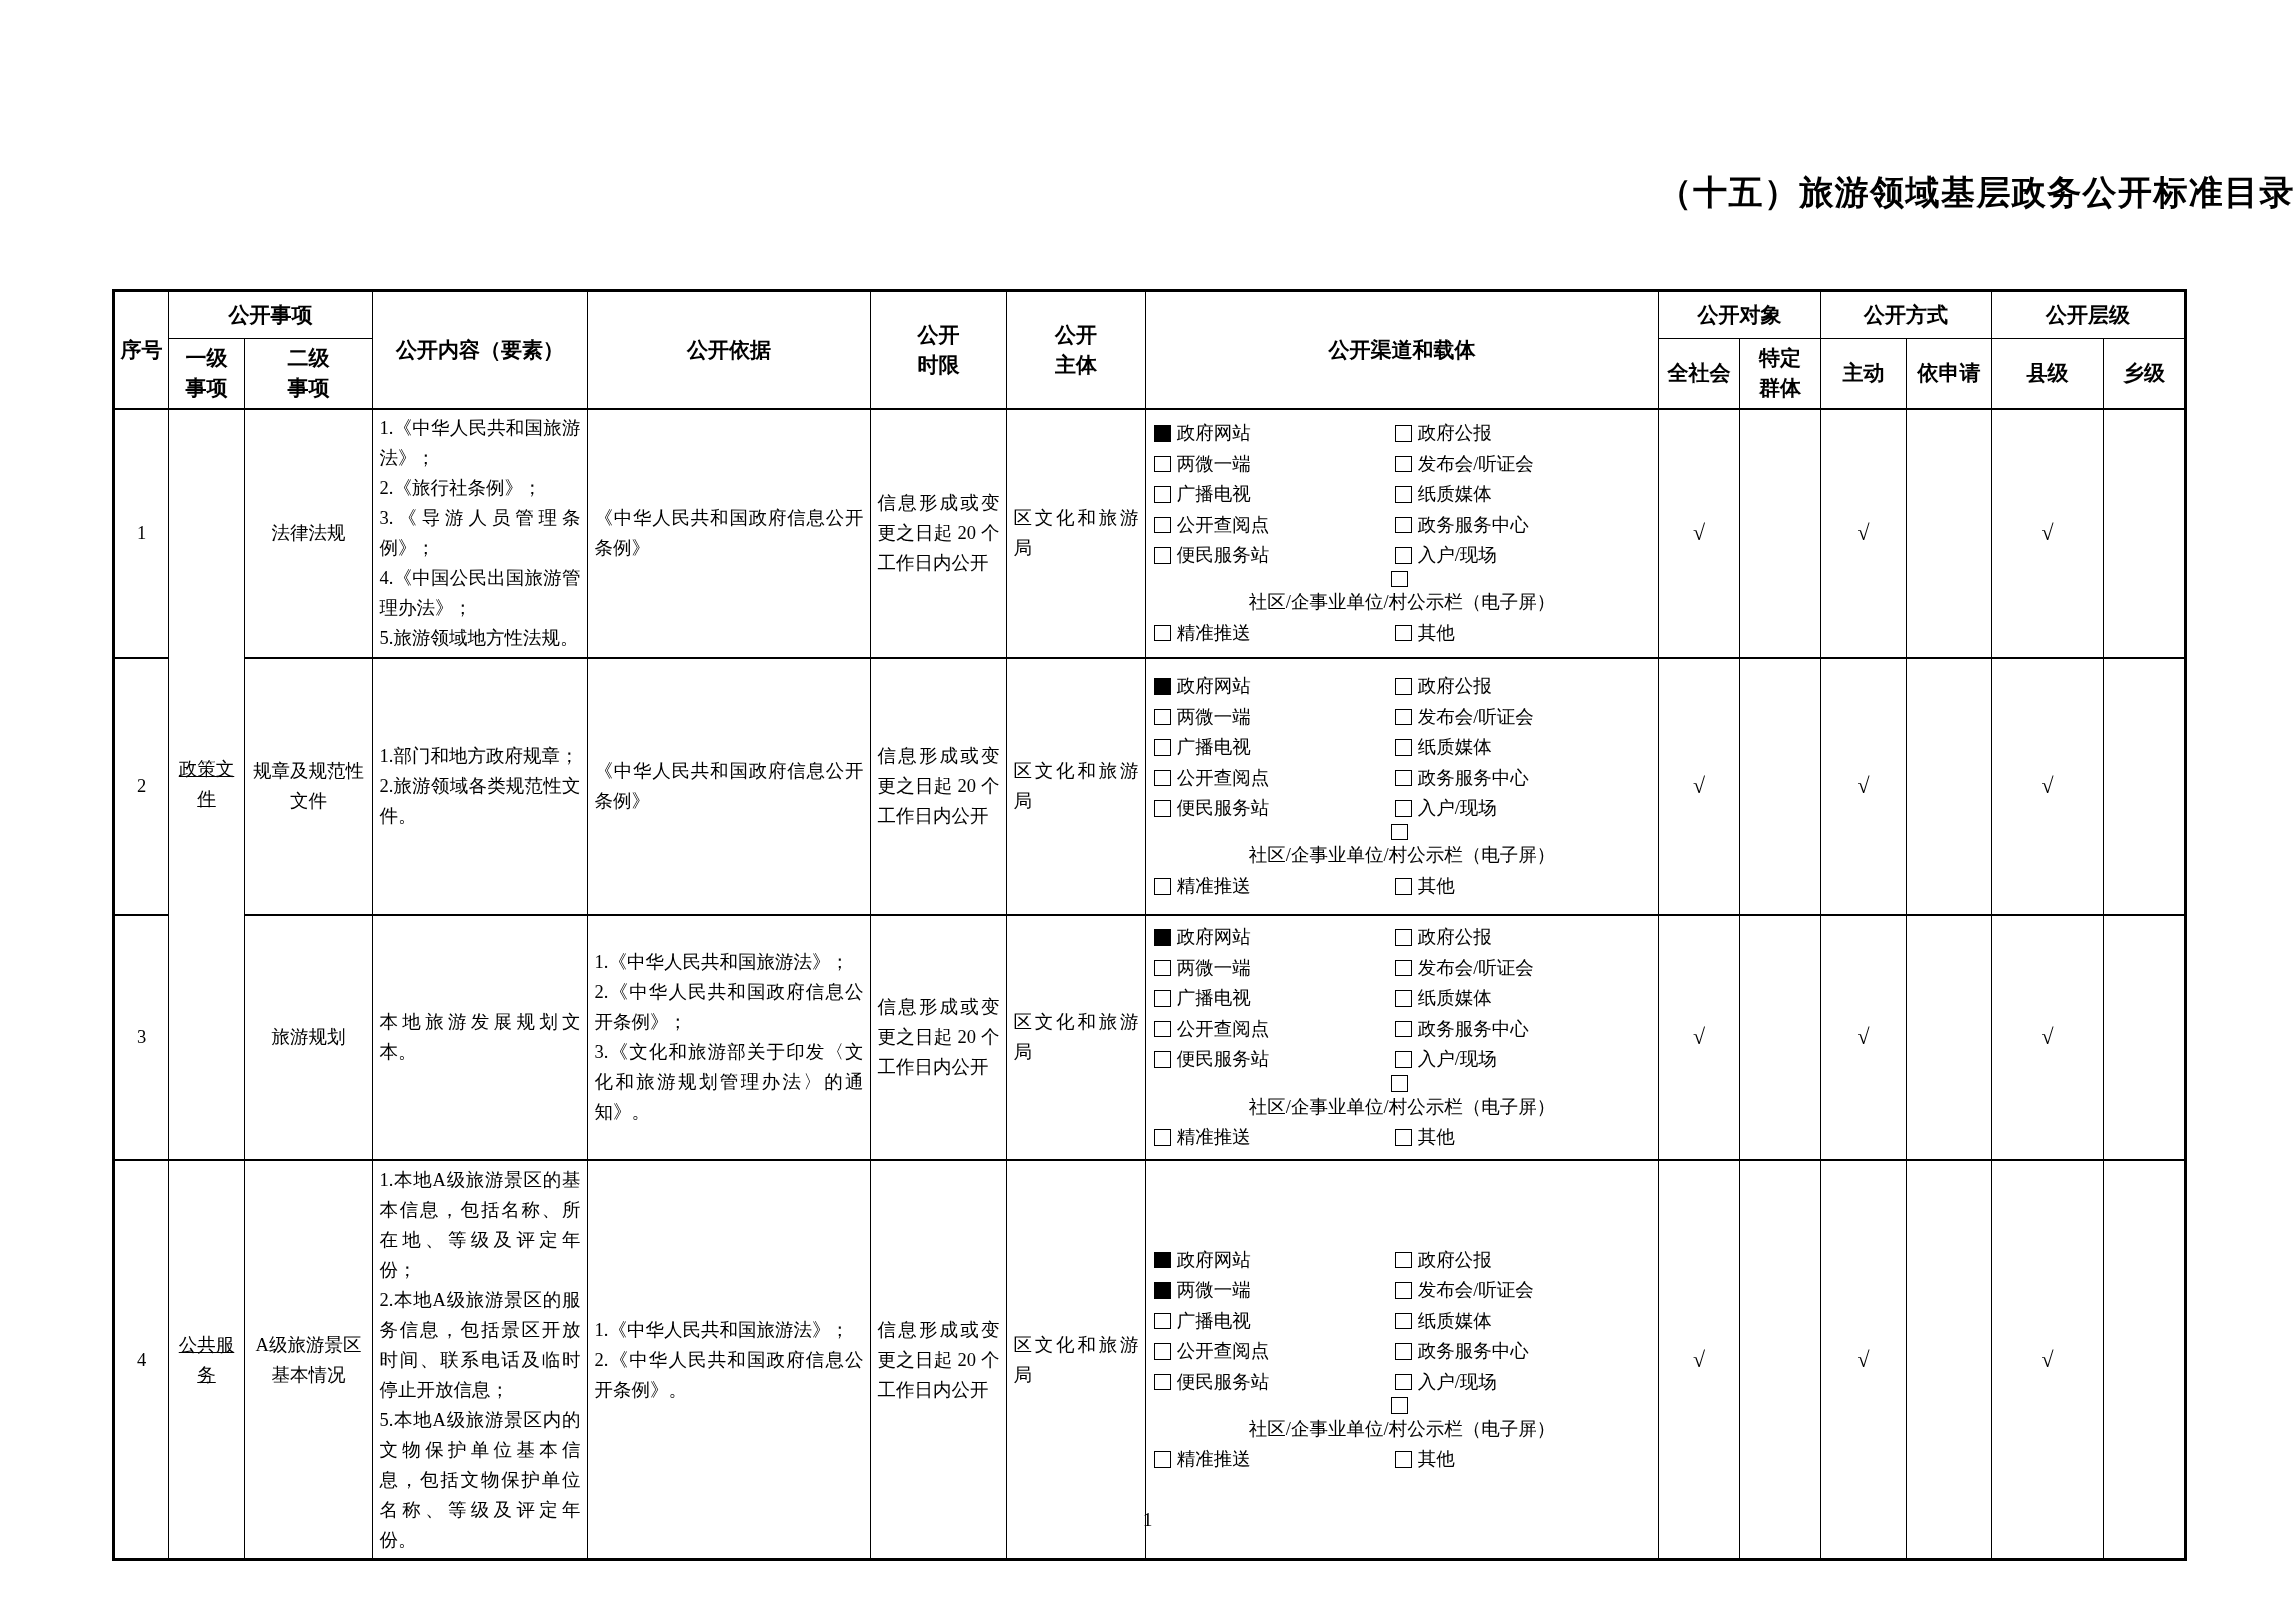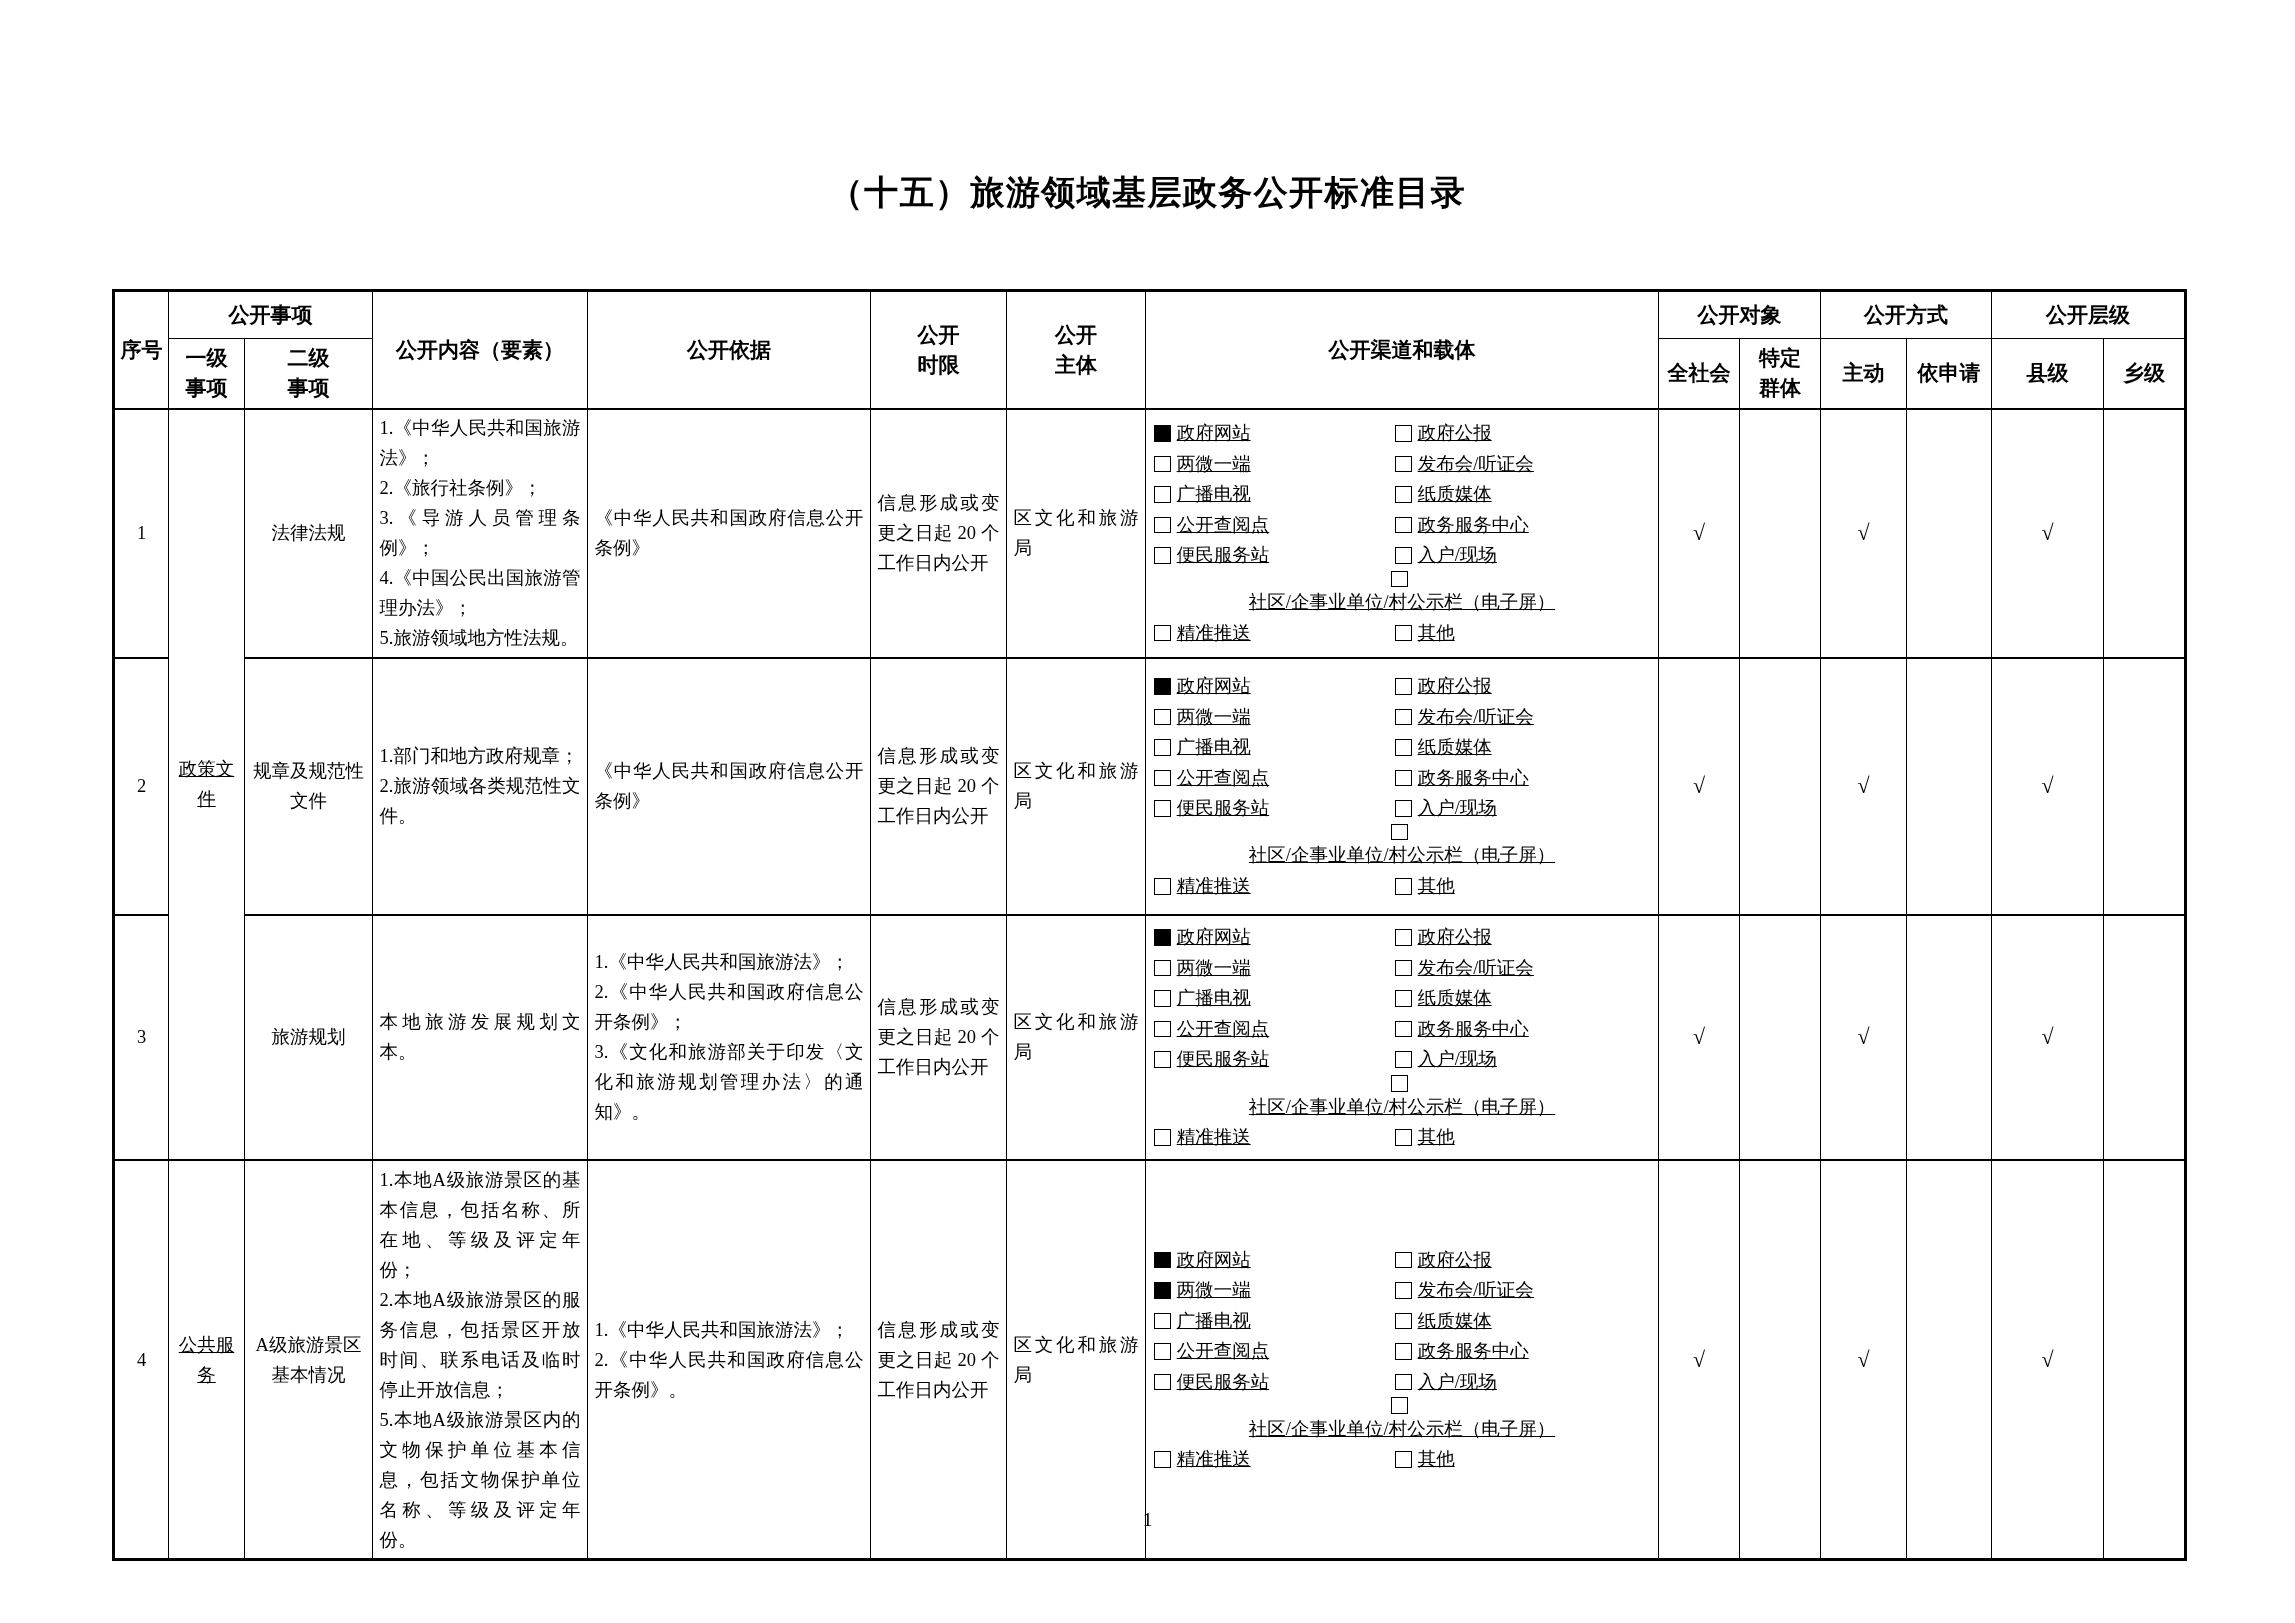--- a/index.html
+++ b/index.html
@@ -2,40 +2,40 @@
 <html style="font-size:7.4px"><head>
 <meta charset="utf-8">
 <style>
   html,body{margin:0;padding:0;}
   body{
     width:2295px;height:1623px;position:relative;background:#ffffff;color:#000;
     font-family:"Liberation Serif","DejaVu Serif",serif;
   }
   .doc-title{
     position:absolute;top:170px;left:0;width:100%;
-    text-align:center;font-size:34px;font-weight:bold;letter-spacing:1.4px;
+    text-align:right;font-size:34px;font-weight:bold;letter-spacing:1.4px;
   }
   .tbl-wrap{position:absolute;left:112px;top:289px;}
   table{
     border-collapse:collapse;table-layout:fixed;width:2071px;
     border:3.2px solid #000;
   }
   th,td{
     border:1.4px solid #000;vertical-align:middle;padding:3.7px 6.5px;
     font-size:18.5px;line-height:30px;overflow:hidden;
   }
   th{font-weight:bold;font-size:21px;text-align:center;white-space:pre-line;padding:1.9px 2.8px;}
   tbody td{border-top-width:2.3px;}
   .hr1{height:48px}.hr2{height:70px}
   .r1{height:227px}.r2{height:257px}.r3{height:225px}.r4{height:390px}
   td.center{text-align:center;}
   td.pre{white-space:pre-line;text-decoration:underline;}
   td.just{text-align:justify;white-space:pre-line;}
   .channels{display:grid;grid-template-columns:241px 1fr;padding:2.8px 1.9px;}
-  .chan-item{display:flex;align-items:center;line-height:30.5px;white-space:nowrap;text-decoration:underline;}
+  .chan-item{display:flex;align-items:center;line-height:30.5px;white-space:nowrap;}
   .chan-item.span2{grid-column:1 / -1;flex-direction:column;}
   .cbox{
     display:inline-block;width:16.7px;height:16.7px;border:1.9px solid #000;
     margin-right:5.6px;flex:0 0 auto;box-sizing:border-box;background:#fff;
   }
   .cbox.checked{background:#000;}
   .mark{text-align:center;font-size:22px;}
   .page-num{
     position:absolute;top:1509px;left:0;width:100%;
     text-align:center;font-size:19.4px;

